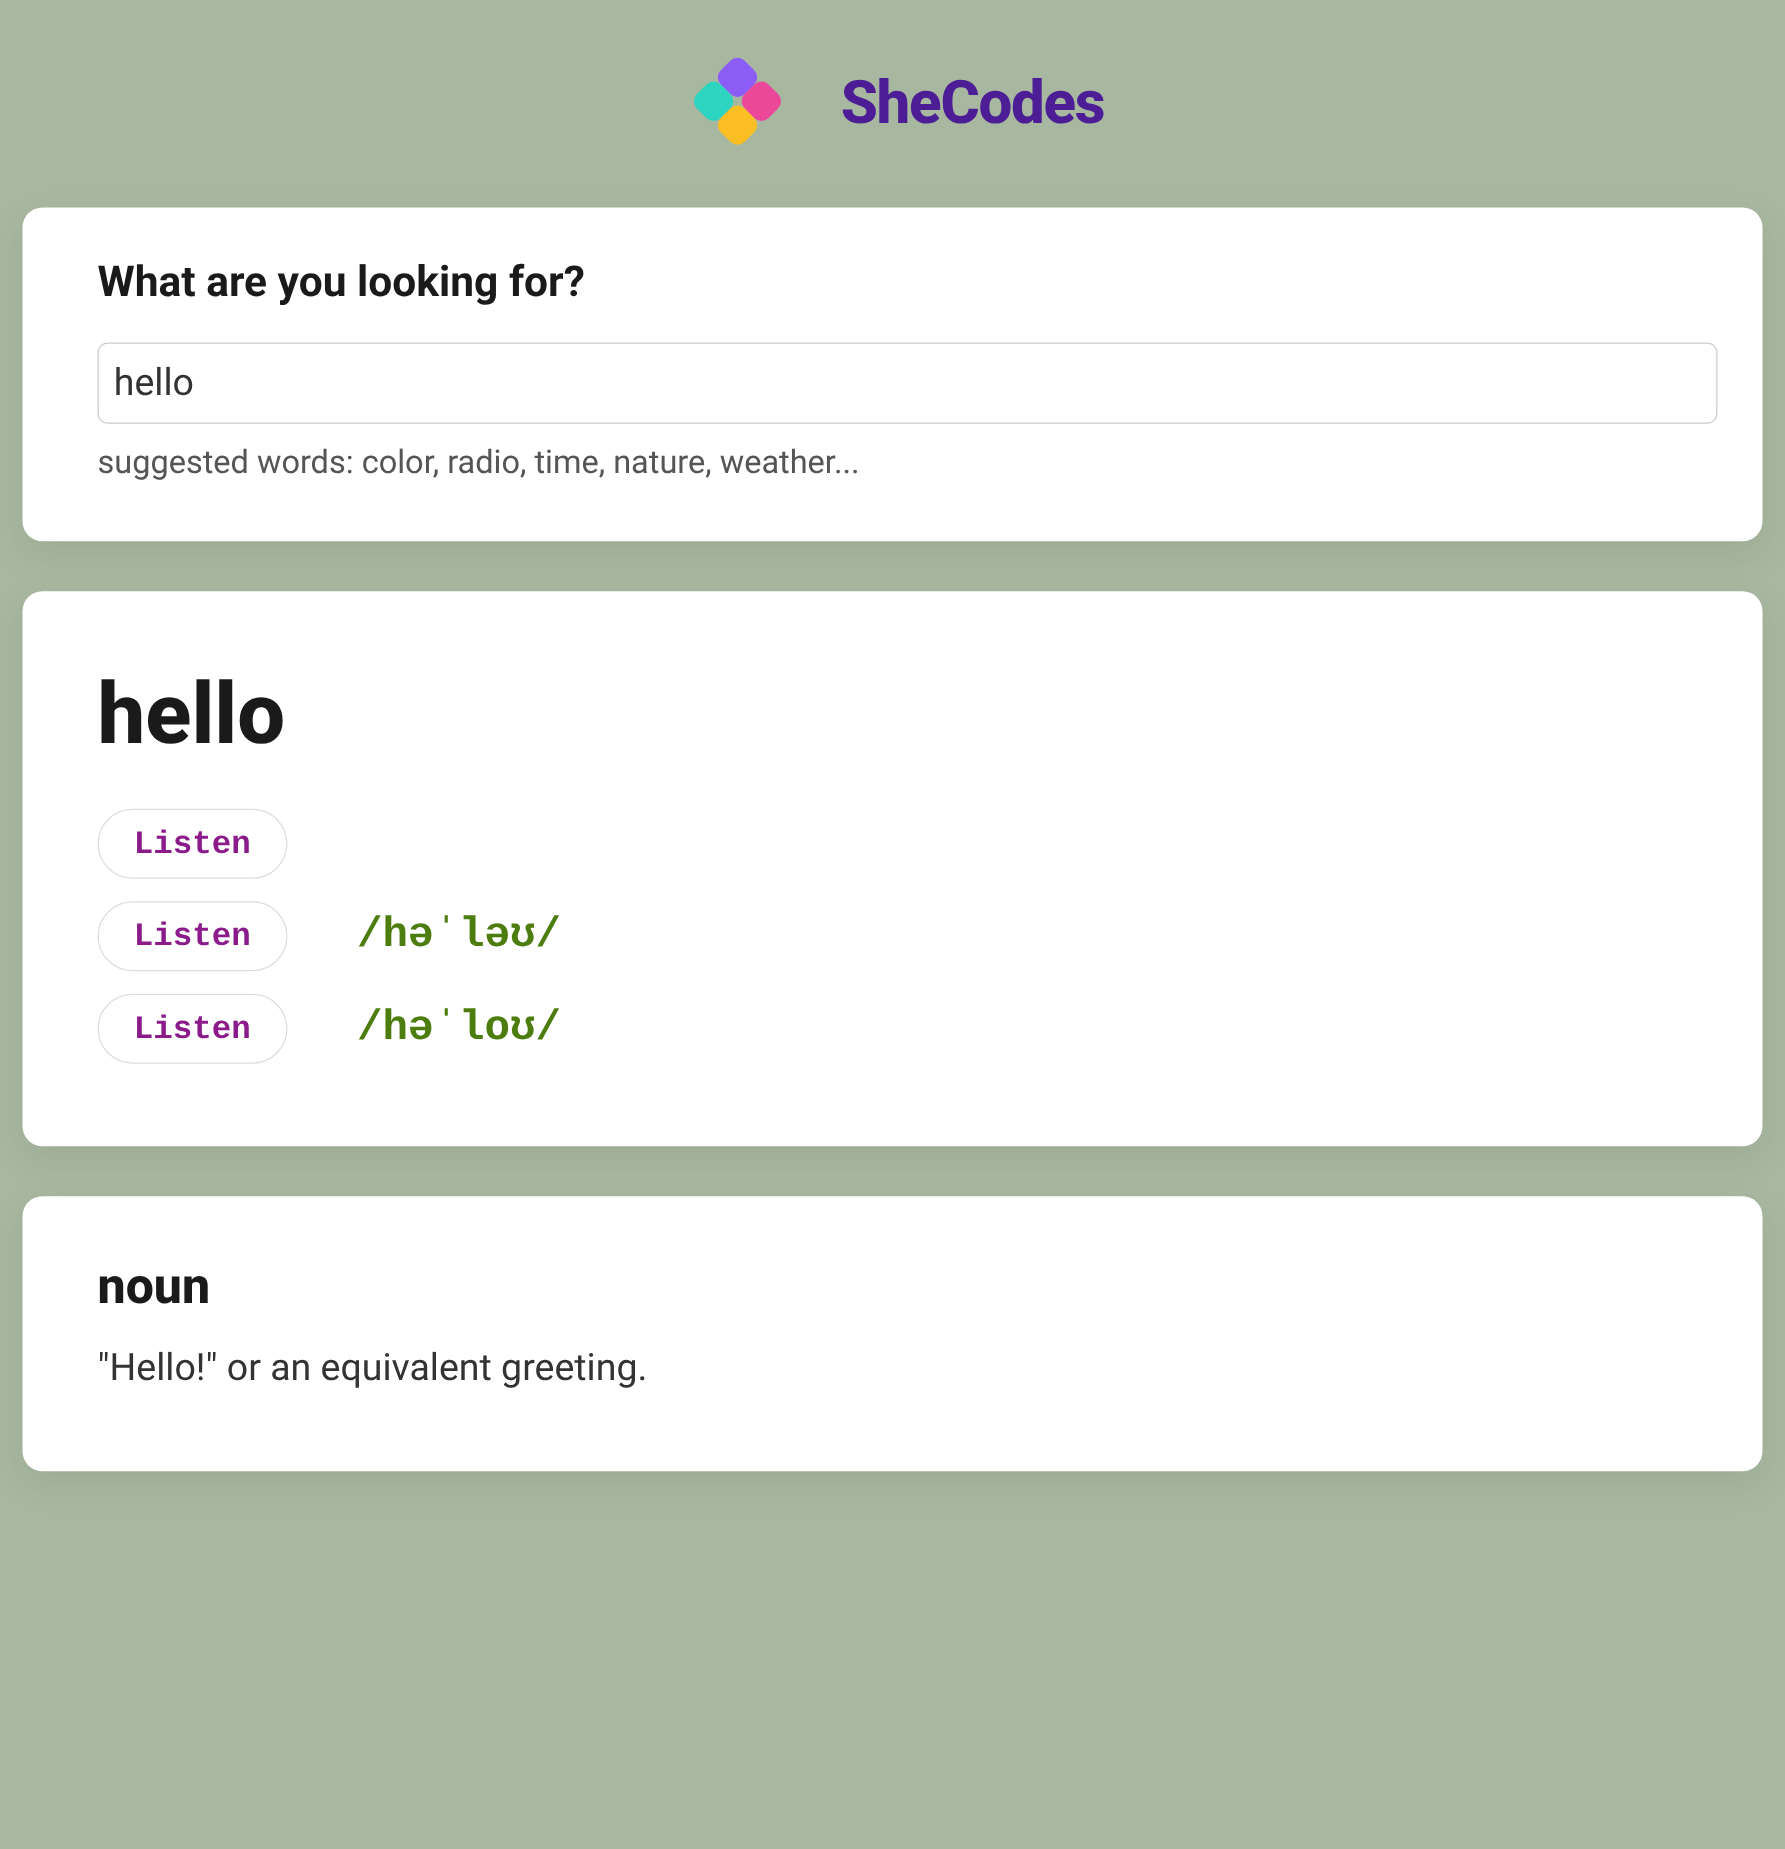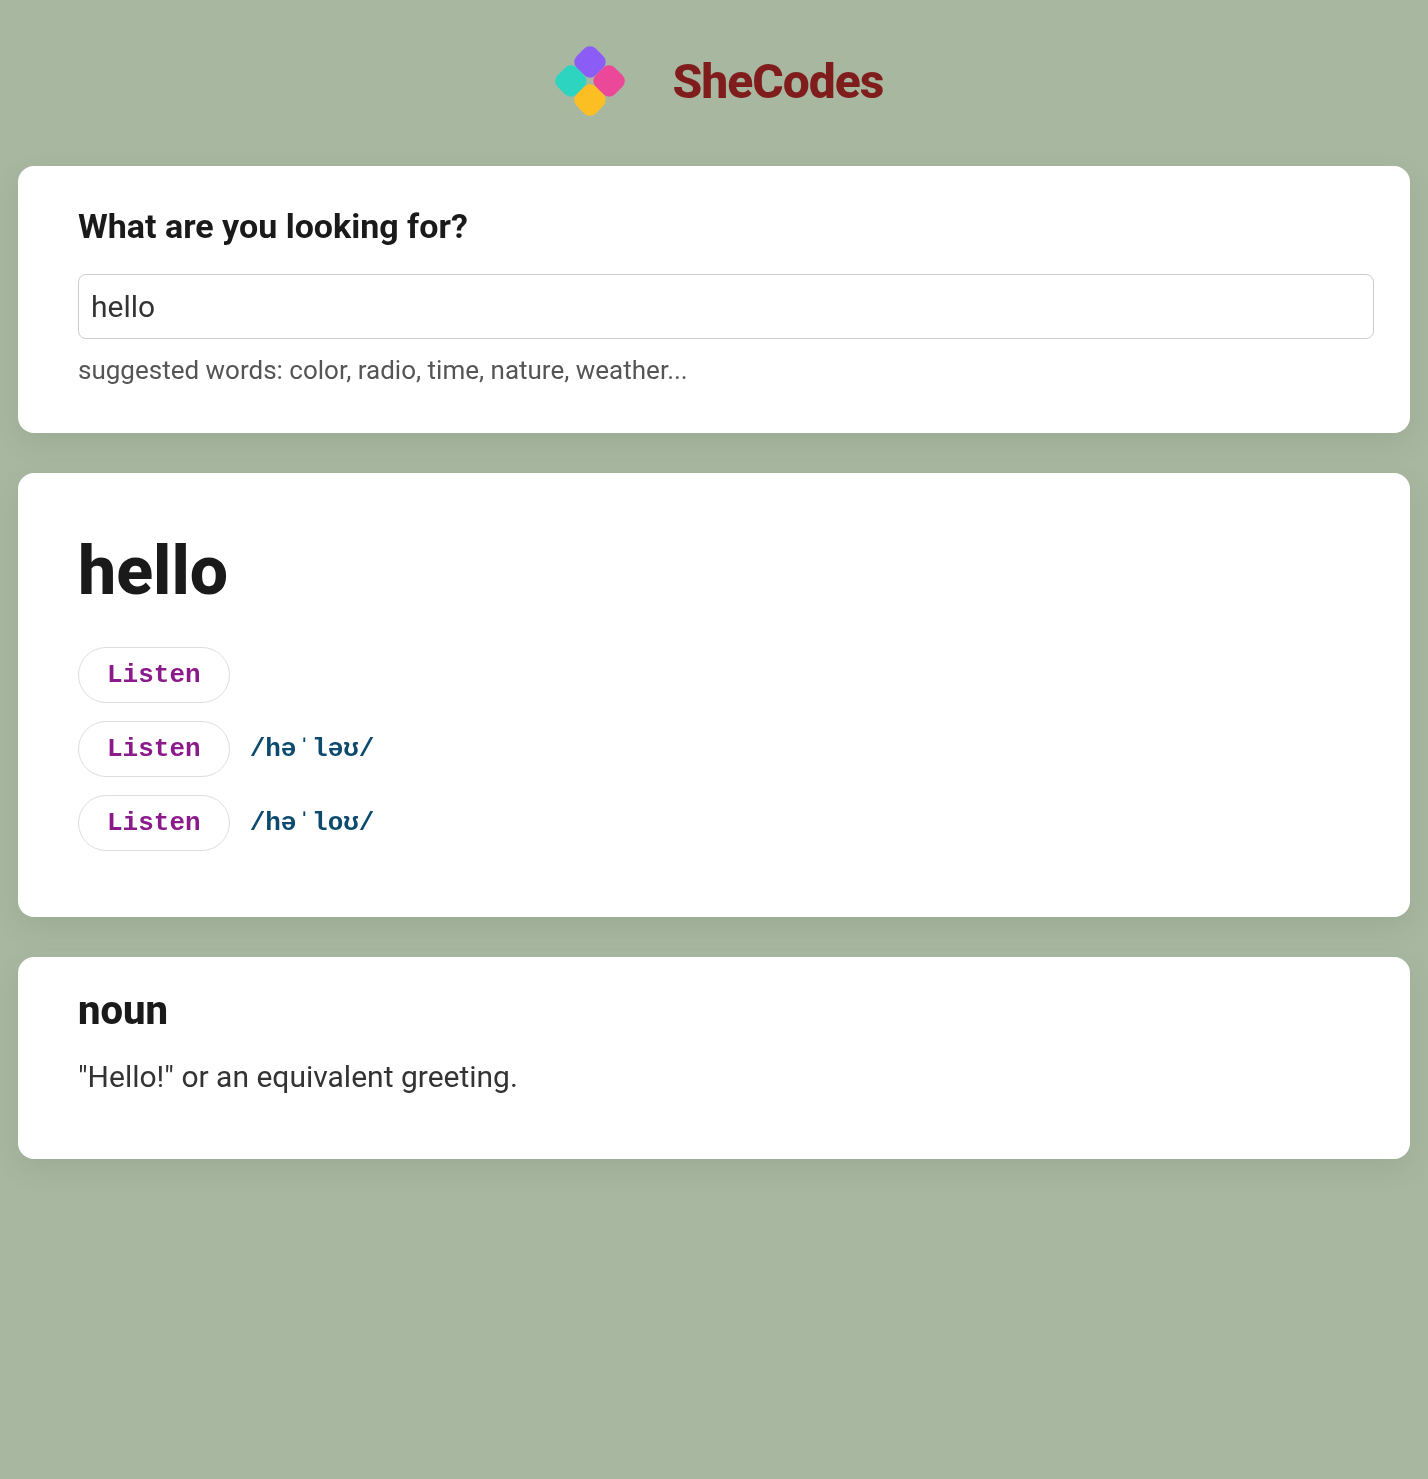--- a/index.html
+++ b/index.html
@@ -21,21 +21,21 @@
       gap: 18px;
     }
     .logo-icon {
       width: 90px;
       height: 90px;
       position: relative;
     }
     .logo-text {
       font-size: 48px;
       font-weight: 800;
-      color: #7f1d1d;
+      color: #4c1d95;
       letter-spacing: -1px;
       margin-left: 20px;
     }
     .card {
       background: #fff;
       border-radius: 16px;
       padding: 48px 60px;
       margin-bottom: 40px;
       box-shadow: 0 10px 30px rgba(0,0,0,0.08);
     }
@@ -81,26 +81,27 @@
       border: 1px solid #ddd;
       border-radius: 999px;
       padding: 12px 28px;
       font-size: 26px;
       font-weight: 700;
       color: #8b1a8b;
       cursor: pointer;
       font-family: inherit;
     }
     .phonetic-text {
-      font-size: 26px;
+      font-size: 34px;
       font-weight: 700;
-      color: #0c4a6e;
+      color: #4d7c0f;
+      margin-left: 36px;
     }
     .definition-card {
-      padding: 30px 60px 60px 60px;
+      padding: 48px 60px 60px 60px;
     }
     .part-of-speech {
       font-size: 40px;
       font-weight: 800;
       color: #1a1a1a;
       margin-bottom: 20px;
     }
     .definition-text {
       font-size: 30px;
       color: #333;

